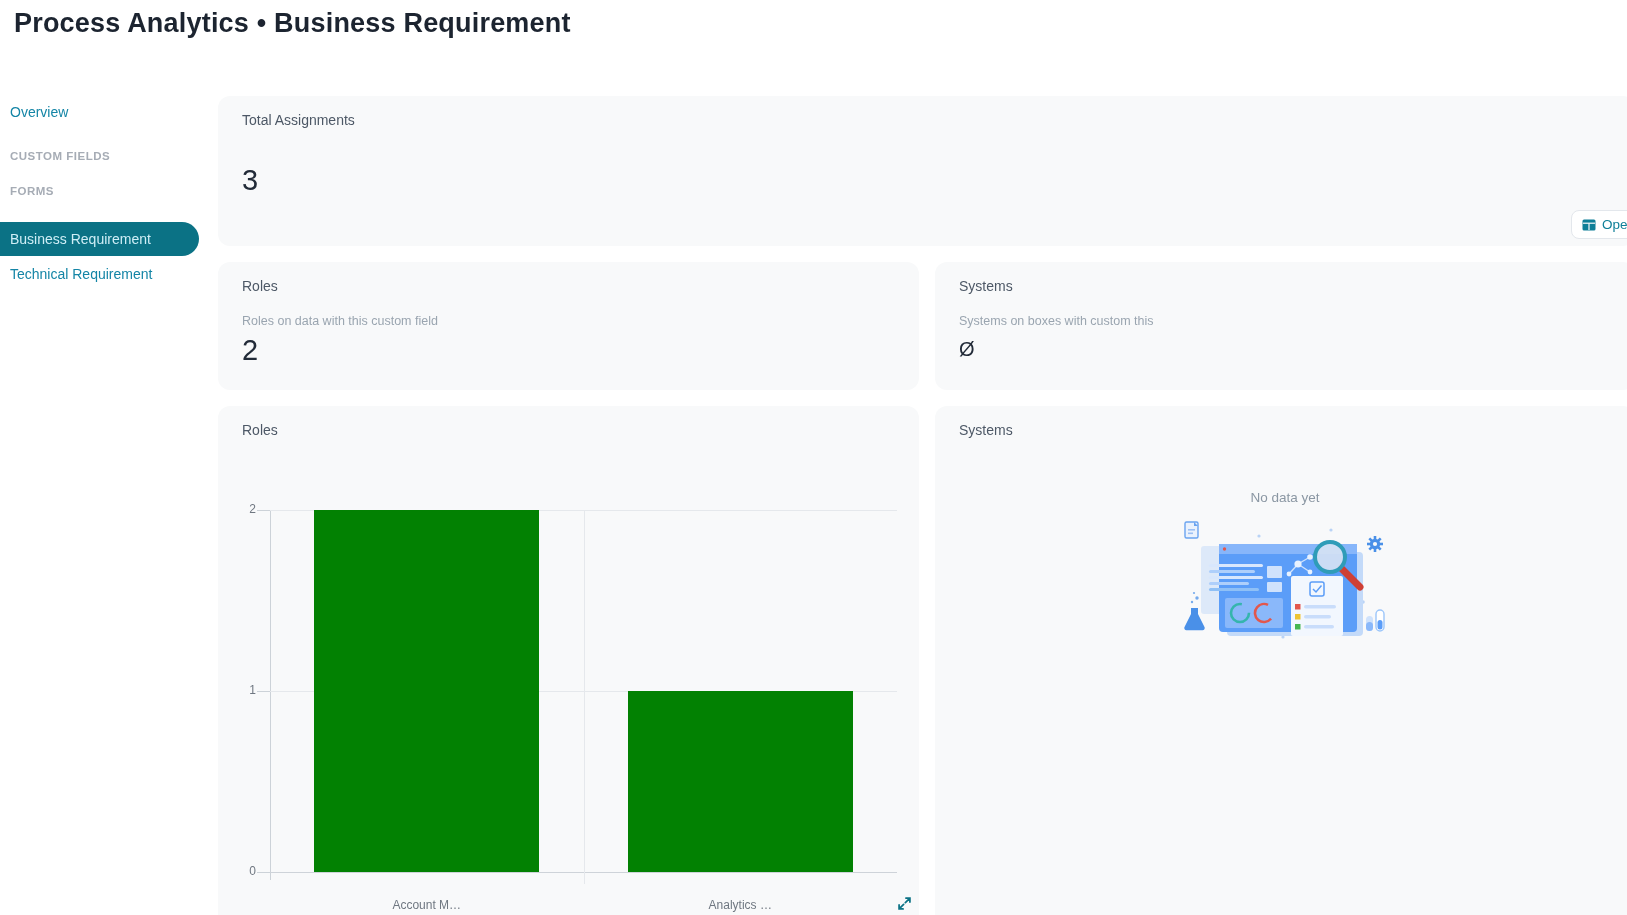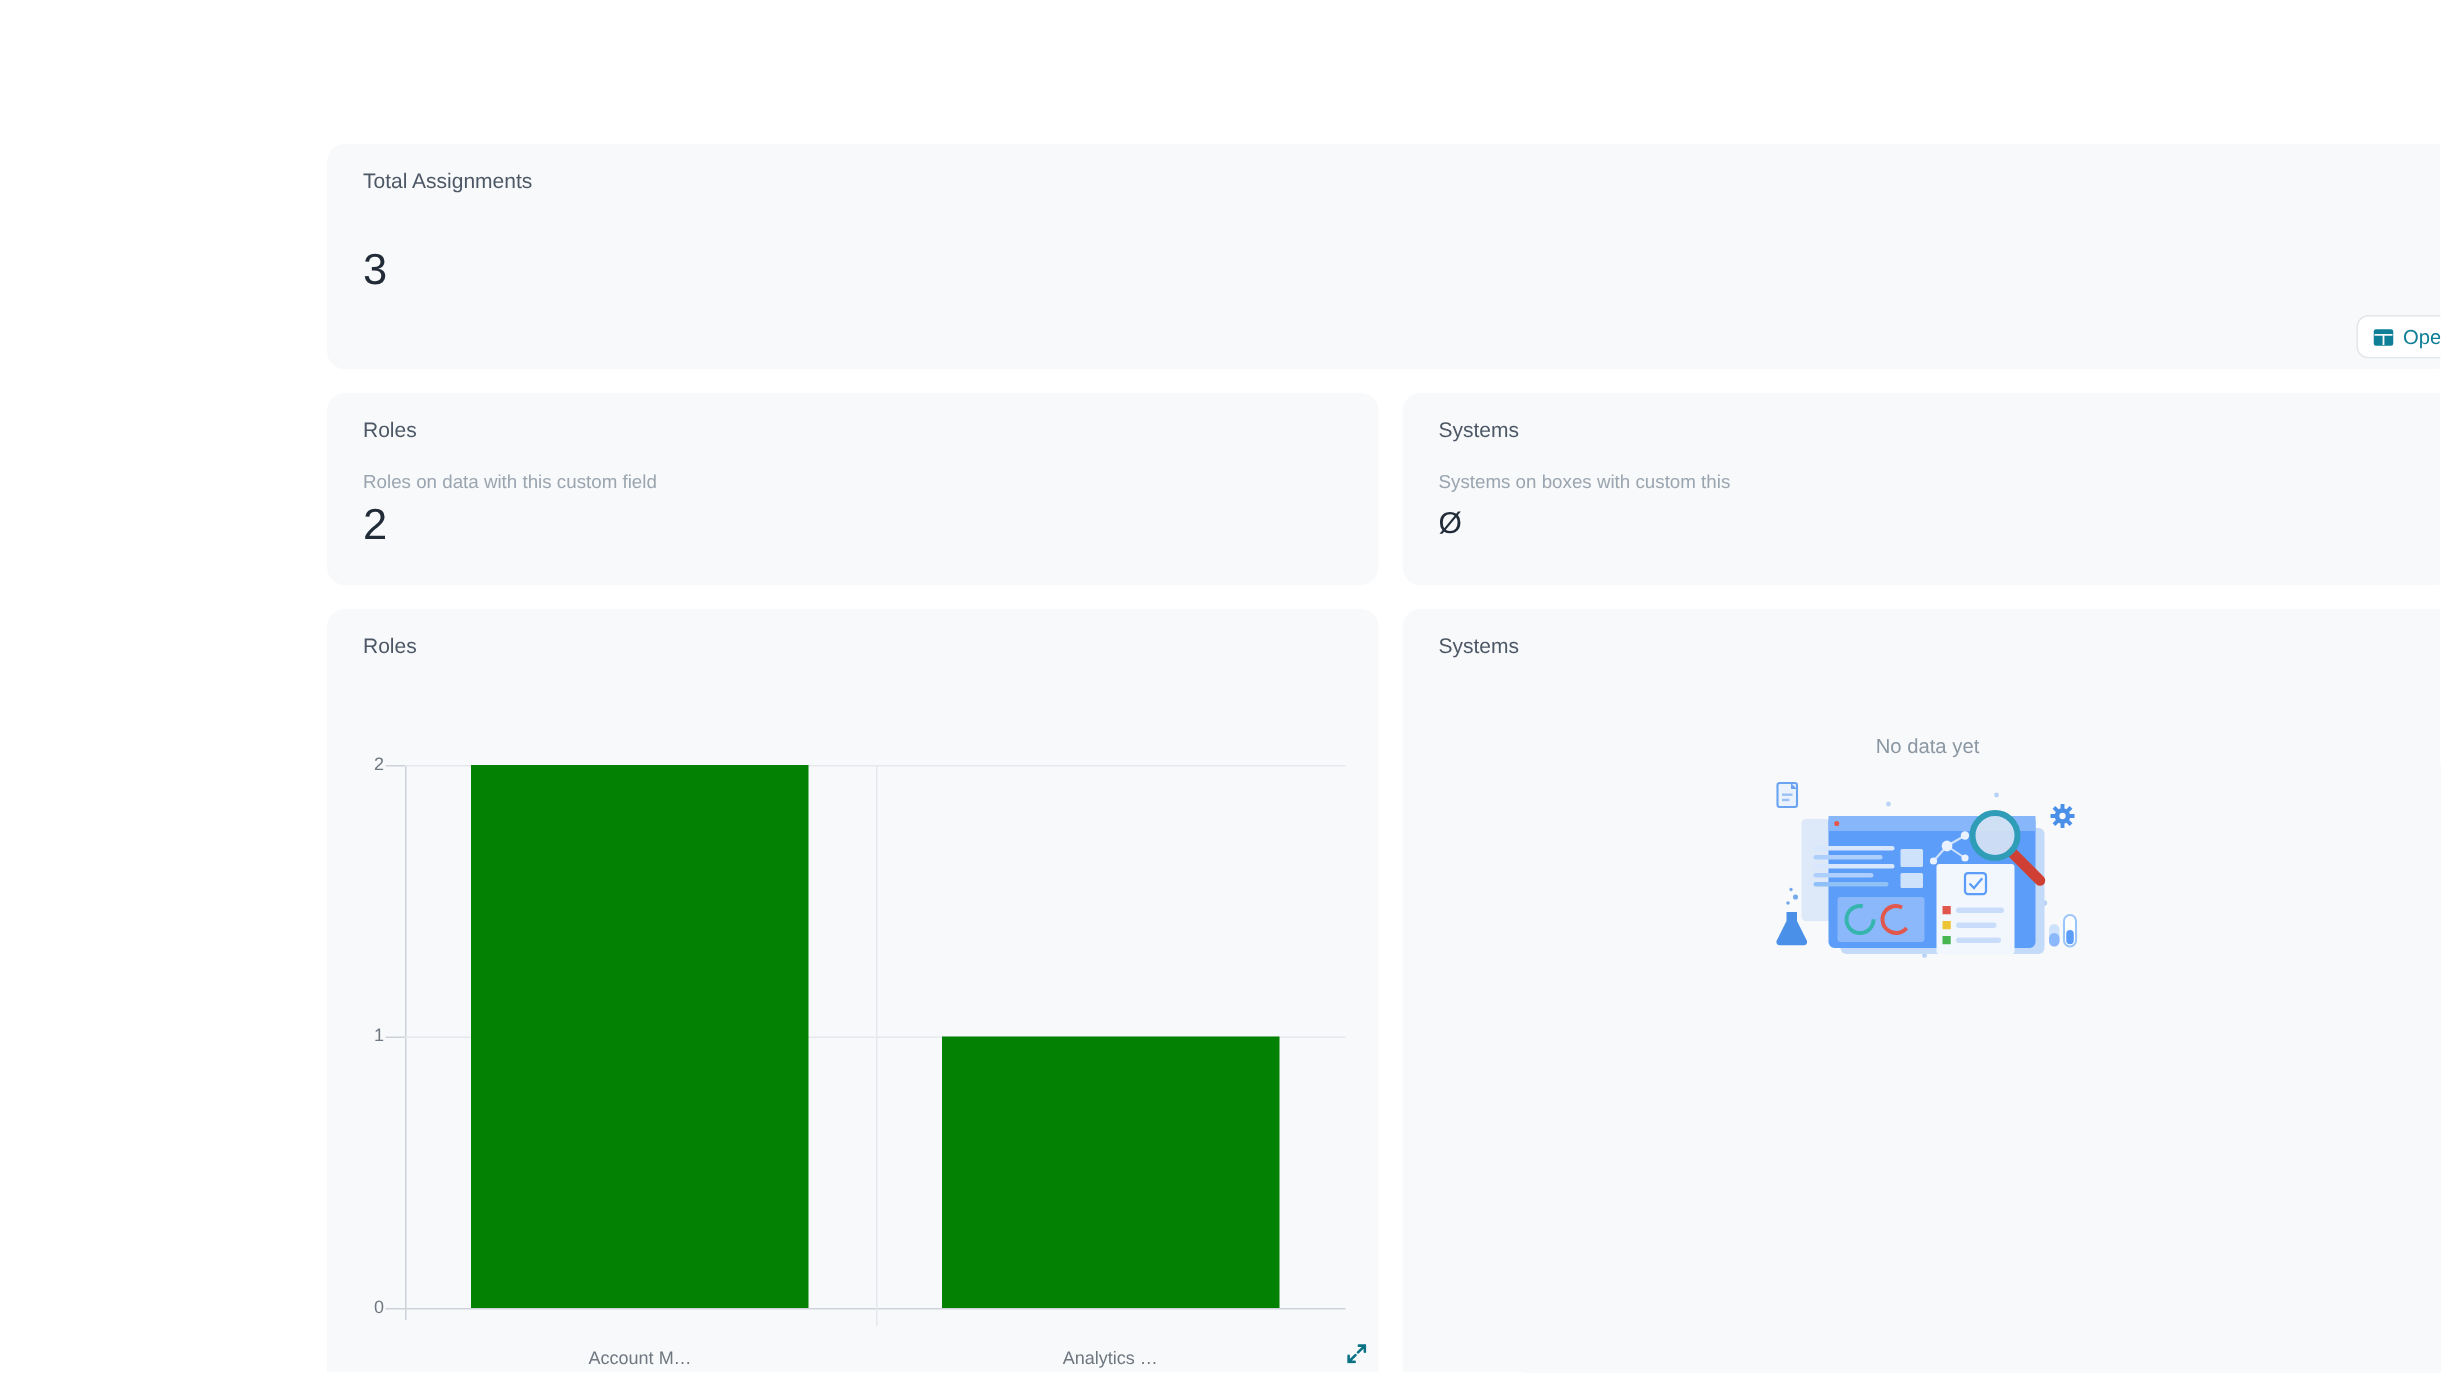--- a/index.html
+++ b/index.html
@@ -47,21 +47,29 @@
 
   
   .empty-text { position:absolute; left:0; top:84px; width:100%; text-align:center; font-size:13.5px; color:#8b97a3; }
   .empty-illustration { position:absolute; left:50%; top:112px; transform:translateX(-50%); }
 </style>
 </head>
 <body>
 
 <div class="viewport">
 
-
+  <h1 class="page-title">Process Analytics • Business Requirement</h1>
+
+  <nav class="sidebar">
+    <a class="nav-link" style="top:8px">Overview</a>
+    <div class="nav-section" style="top:54px">CUSTOM FIELDS</div>
+    <div class="nav-section" style="top:89px">FORMS</div>
+    <a class="nav-pill">Business Requirement</a>
+    <a class="nav-link" style="top:170px">Technical Requirement</a>
+  </nav>
 
   <main class="content">
 
     <section class="card card-total">
       <div class="card-title">Total Assignments</div>
       <div class="big-value">3</div>
       <button class="open-btn">
         <span style="display:inline-flex">
           <svg width="14" height="12" viewBox="0 0 14 12">
               <rect x="0.5" y="0.5" width="13" height="11" rx="1.5" fill="#0f7f98"></rect>

